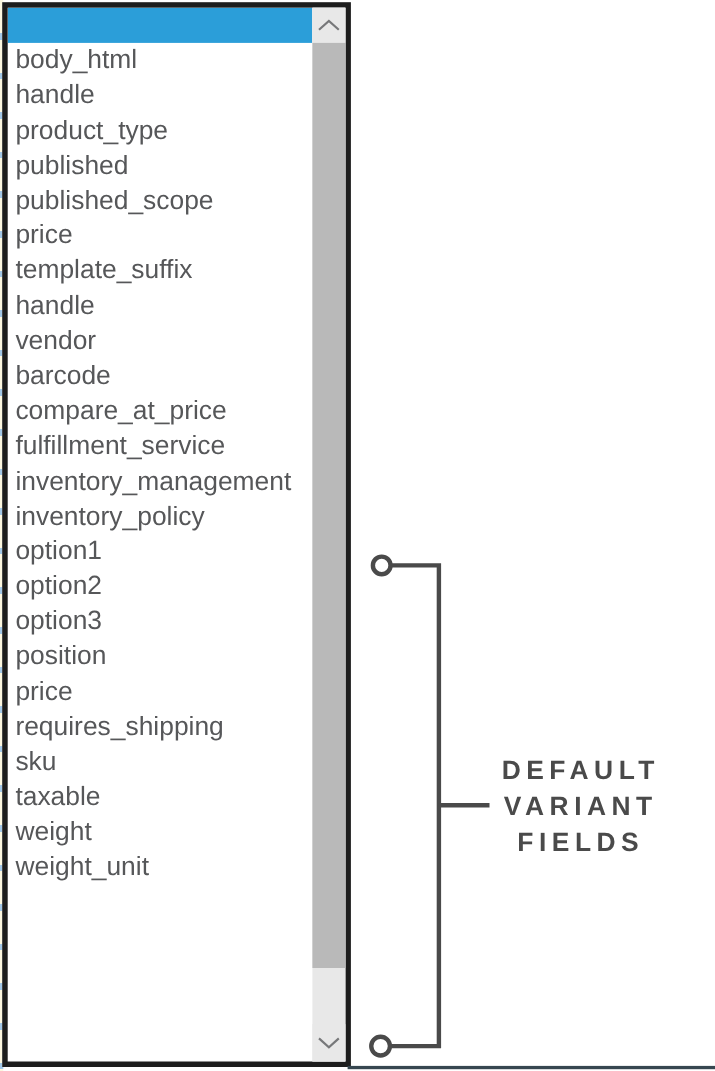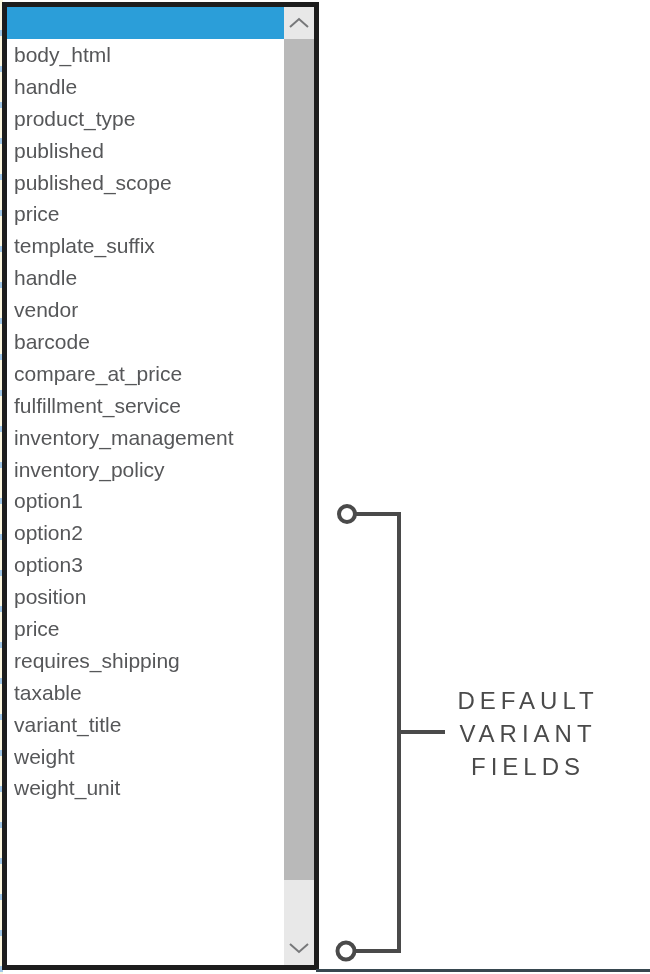--- a/index.html
+++ b/index.html
@@ -27,21 +27,21 @@
     border: 5px solid #1d1d1d;
     background: #ffffff;
   }
   .rows {
     position: absolute; left: 0; top: 0; bottom: 0; right: 30px;
     overflow: hidden;
   }
   .row {
     height: 31.9px; line-height: 31.9px;
     padding-left: 7px;
-    font-size: 21px;
+    font-size: 24px;
     color: #565759;
     white-space: nowrap;
     cursor: default;
   }
   .row.selected {
     height: 32px; line-height: 32px;
     background: #2b9ed9;
     color: #ffffff;
   }
 
@@ -66,21 +66,21 @@
   
   .bracket { position: absolute; left: 0; top: 0; width: 650px; height: 974px; pointer-events: none; }
   .bracket * { stroke: #4a4a4a; stroke-width: 4; fill: none; }
   .bracket circle { fill: #ffffff; }
 
   
   .annotation {
     position: absolute; left: 440px; top: 684px; width: 176px;
     text-align: center;
     font-size: 24px;
-    font-weight: 400;
+    font-weight: 700;
     letter-spacing: 5px;
     line-height: 33px;
     color: #4a4a4a;
   }
 
   
   .bottom-rule {
     position: absolute; left: 316px; top: 969px; width: 334px; height: 3px;
     background: #374750;
   }
@@ -109,22 +109,22 @@
         <div class="row">compare_at_price</div>
         <div class="row">fulfillment_service</div>
         <div class="row">inventory_management</div>
         <div class="row">inventory_policy</div>
         <div class="row">option1</div>
         <div class="row">option2</div>
         <div class="row">option3</div>
         <div class="row">position</div>
         <div class="row">price</div>
         <div class="row">requires_shipping</div>
+        <div class="row">sku</div>
         <div class="row">taxable</div>
-        <div class="row">variant_title</div>
         <div class="row">weight</div>
         <div class="row">weight_unit</div>
       </div>
 
     <div class="scrollbar">
       <div class="scroll-btn up">
         <svg class="chev" width="22" height="12" viewBox="0 0 22 12">
           <polyline points="2,10 11,2 20,10"></polyline>
         </svg>
       </div>

